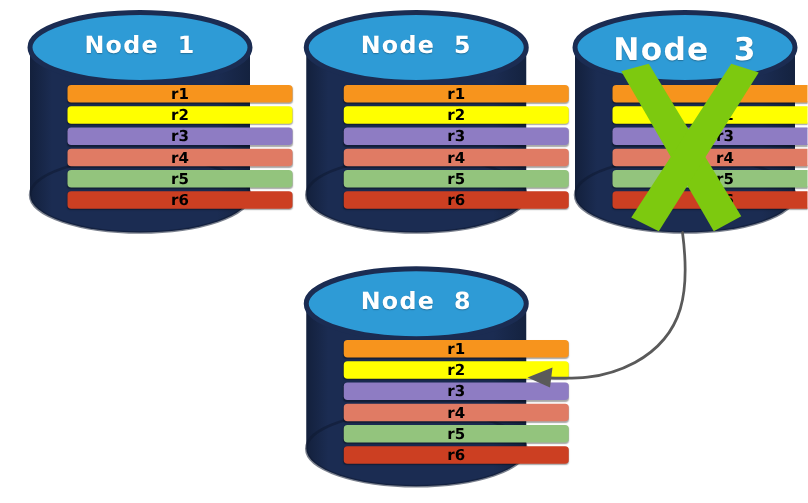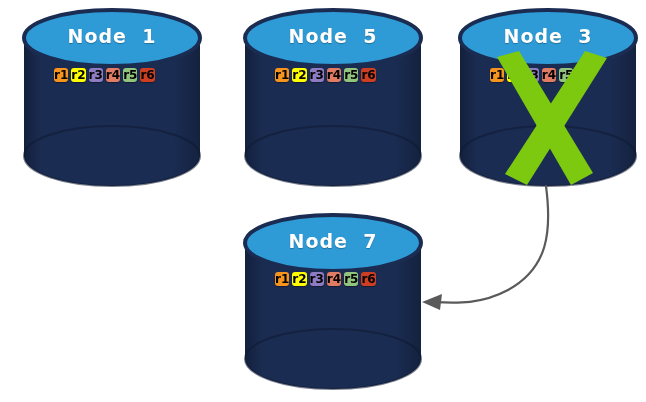--- a/index.html
+++ b/index.html
@@ -43,21 +43,21 @@
     white-space: pre;
     text-shadow: 0 1px 1px rgba(0,0,0,0.28);
     pointer-events: none;
   }
 
   .rows {
     position: absolute;
     left: 0;
     width: 100%;
     display: flex;
-    flex-direction: row;
+    flex-direction: column;
   }
 
   .row-bar {
     position: relative;
     border-radius: 3px;
     color: #000000;
     font-weight: bold;
     text-align: center;
     line-height: 1;
     display: flex;
@@ -166,21 +166,21 @@
           <stop offset="0" stop-color="#13203c"></stop>
           <stop offset="0.10" stop-color="#1b2c52"></stop>
           <stop offset="0.85" stop-color="#1b2c52"></stop>
           <stop offset="1" stop-color="#14223f"></stop>
         </linearGradient>
       </defs>
       <path d="M2,30 L2,148 A88,30 0 0 0 178,148 L178,30 Z" fill="url(#bodyGrad3)"></path>
       <ellipse cx="90" cy="148" rx="88" ry="30" fill="none" stroke="#0e1932" stroke-width="2" opacity="0.55"></ellipse>
       <ellipse cx="90" cy="30" rx="88" ry="28" fill="#2e9bd6" stroke="#1b2c52" stroke-width="4"></ellipse>
     </svg>
-    <div class="node-title" style="top:17px; font-size:19px;">Node  3</div>
+    <div class="node-title" style="top:17px; font-size:25px;">Node  3</div>
     <div class="rows" style="top:60px; padding:0 32px; gap:3px;">
       <div class="row-bar" style="height:14px; font-size:12px; background:#f7941d;">
         <span>r1</span>
       </div>
       <div class="row-bar" style="height:14px; font-size:12px; background:#ffff00;">
         <span>r2</span>
       </div>
       <div class="row-bar" style="height:14px; font-size:12px; background:#8e7cc3;">
         <span>r3</span>
       </div>
@@ -209,21 +209,21 @@
           <stop offset="0" stop-color="#13203c"></stop>
           <stop offset="0.10" stop-color="#1b2c52"></stop>
           <stop offset="0.85" stop-color="#1b2c52"></stop>
           <stop offset="1" stop-color="#14223f"></stop>
         </linearGradient>
       </defs>
       <path d="M2,30 L2,146 A88,30 0 0 0 178,146 L178,30 Z" fill="url(#bodyGrad4)"></path>
       <ellipse cx="90" cy="146" rx="88" ry="30" fill="none" stroke="#0e1932" stroke-width="2" opacity="0.55"></ellipse>
       <ellipse cx="90" cy="30" rx="88" ry="28" fill="#2e9bd6" stroke="#1b2c52" stroke-width="4"></ellipse>
     </svg>
-    <div class="node-title" style="top:17px; font-size:19px;">Node  7</div>
+    <div class="node-title" style="top:17px; font-size:19px;">Node  8</div>
     <div class="rows" style="top:59px; padding:0 32px; gap:3px;">
       <div class="row-bar" style="height:14px; font-size:12px; background:#f7941d;">
         <span>r1</span>
       </div>
       <div class="row-bar" style="height:14px; font-size:12px; background:#ffff00;">
         <span>r2</span>
       </div>
       <div class="row-bar" style="height:14px; font-size:12px; background:#8e7cc3;">
         <span>r3</span>
       </div>

